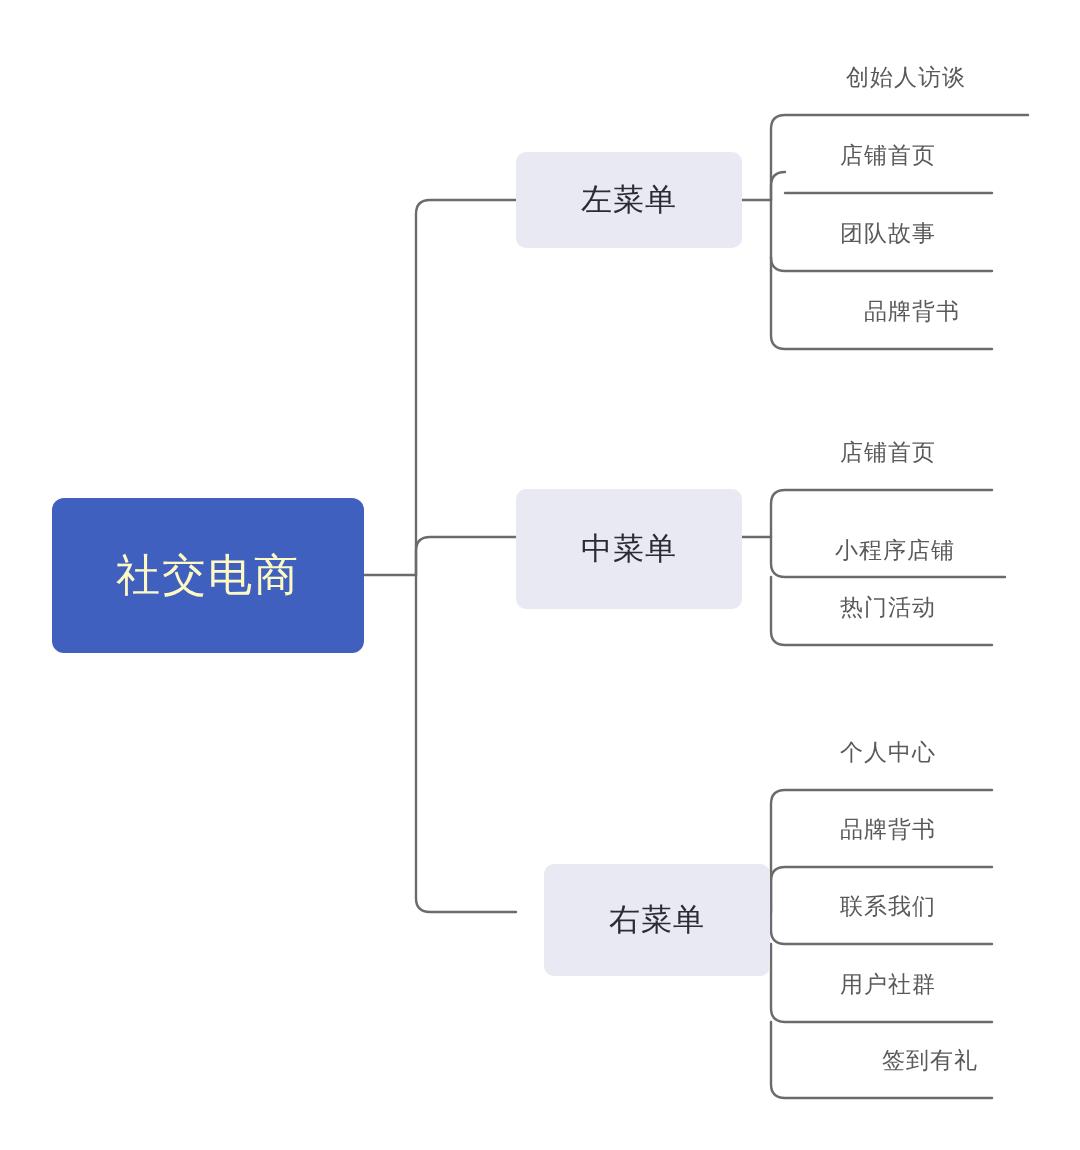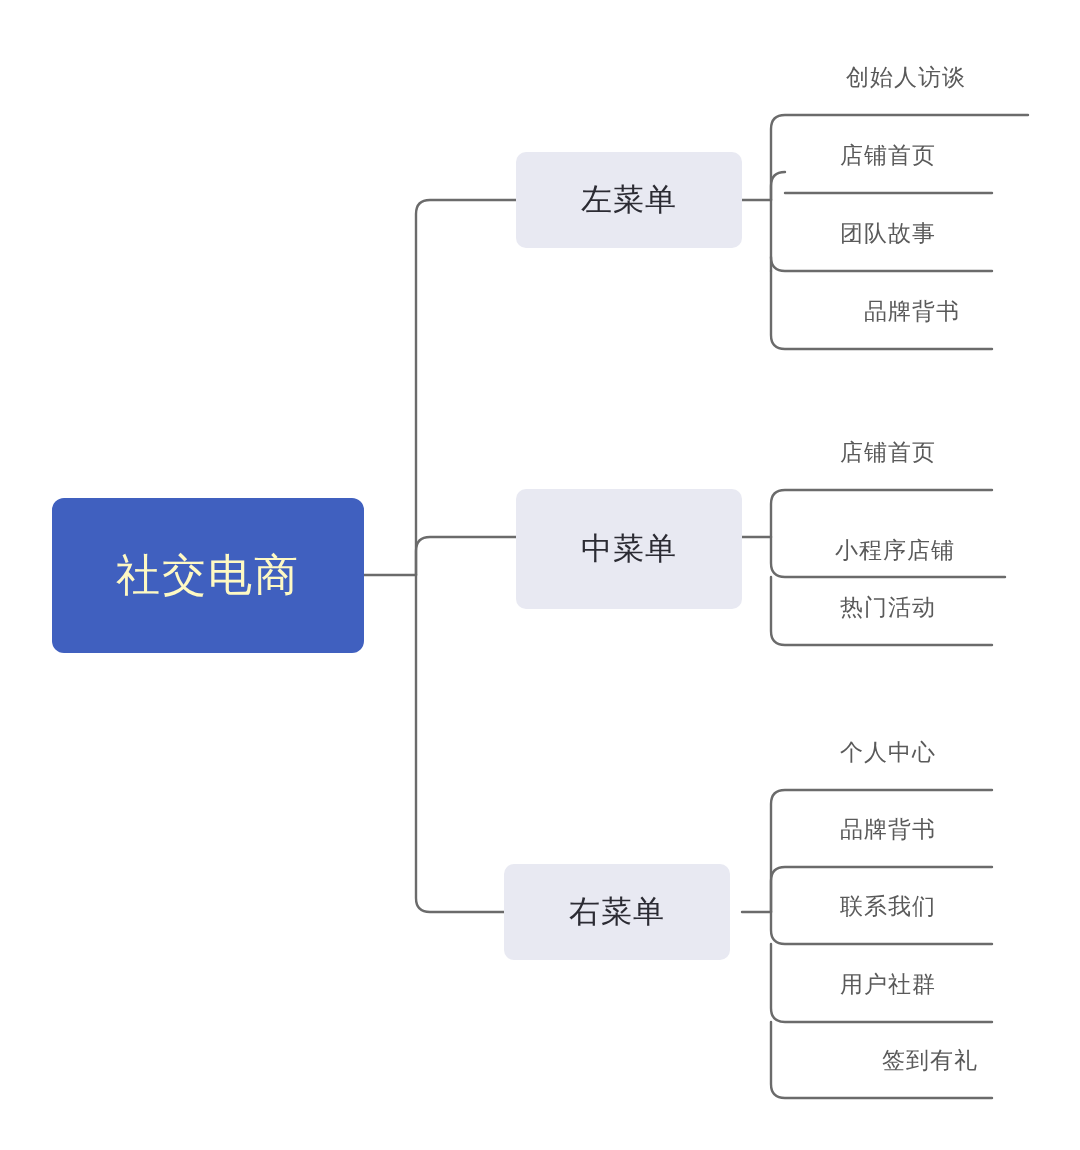--- a/index.html
+++ b/index.html
@@ -106,21 +106,21 @@
   </div>
 
   <div class="branch-node" style="left:516px; top:152px; width:226px; height:96px;">
     <span>左菜单</span>
   </div>
 
   <div class="branch-node" style="left:516px; top:489px; width:226px; height:120px;">
     <span>中菜单</span>
   </div>
 
-  <div class="branch-node" style="left:504px; top:864px; width:226px; height:96px;">
+  <div class="branch-node" style="left:544px; top:864px; width:226px; height:112px;">
     <span>右菜单</span>
   </div>
 
   <div class="leaf-node" style="left:906px; top:62px;">
     <span>创始人访谈</span>
   </div>
   <div class="leaf-node" style="left:888px; top:140px;">
     <span>店铺首页</span>
   </div>
   <div class="leaf-node" style="left:888px; top:218px;">

